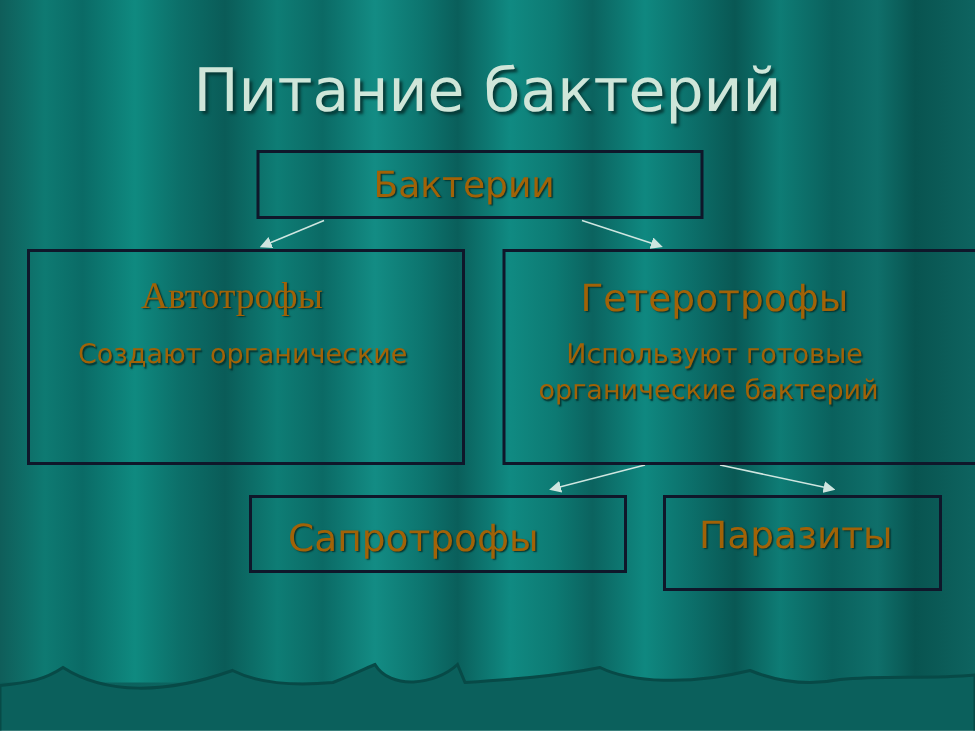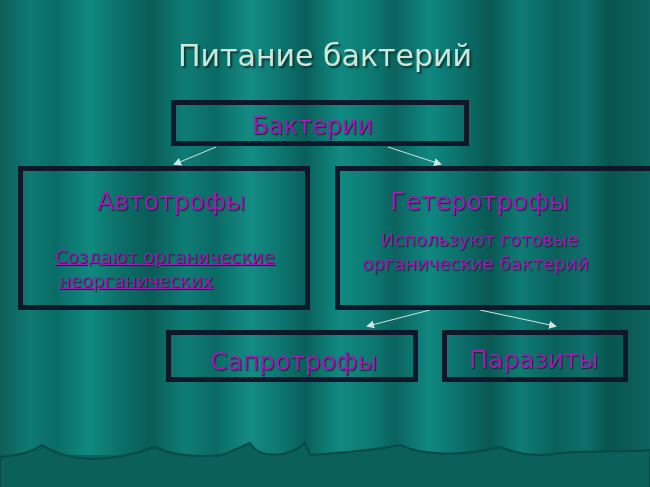--- a/index.html
+++ b/index.html
@@ -8,22 +8,22 @@
     background:linear-gradient(90deg,
       #0f5e5a 0px,#0e7a72 30px,#0a6b66 55px,#0f8a80 90px,#0c6f69 120px,
       #0a5c58 150px,#0e7d75 185px,#0b6a65 215px,#138c84 250px,#0d7670 280px,
       #0a5f5b 305px,#108a82 340px,#0d7a73 370px,#0b635f 395px,#0f8880 430px,
       #0c706b 460px,#095854 490px,#0e7c75 520px,#0a615d 555px,#0f6f6a 585px,
       #085450 610px,#0e6460 650px);}
   .bottom{position:absolute;left:0;right:0;top:455px;bottom:0;
     background:linear-gradient(90deg,#0b5c58,#0c6a65 30%,#0a5f5b 60%,#0b6662 80%,#0a5a56);}
   .bottom svg{position:absolute;left:0;top:-20px;}
   .title{position:absolute;left:0;width:650px;top:38px;text-align:center;
-    font-size:30px;color:#cfe6d9;text-shadow:2px 2px 2px #063a37;}
-  .box{position:absolute;border:5px solid #0f172a;box-sizing:border-box;color:#a21caf;
+    font-size:40px;color:#cfe6d9;text-shadow:2px 2px 2px #063a37;}
+  .box{position:absolute;border:2px solid #0f172a;box-sizing:border-box;color:#a16207;
     text-shadow:1px 1px 1px #053330;}
   .box .h{font-size:25px;}
   .box .p{font-size:18px;line-height:24px;}
   svg.arrows{position:absolute;left:0;top:0;}
 </style>
 </head>
 <body>
 
 <div class="bottom">
   <svg width="650" height="60">
@@ -43,34 +43,33 @@
   <line x1="388" y1="147" x2="440" y2="164" stroke="#cfe6e0" stroke-width="1" marker-end="url(#ah)"></line>
   <line x1="430" y1="310" x2="368" y2="326" stroke="#cfe6e0" stroke-width="1" marker-end="url(#ah)"></line>
   <line x1="480" y1="310" x2="555" y2="326" stroke="#cfe6e0" stroke-width="1" marker-end="url(#ah)"></line>
 </svg>
 
 <div class="box" style="left:171px;top:100px;width:298px;height:46px;">
   <div class="h" style="position:absolute;left:76px;top:7px;font-size:24px;">Бактерии</div>
 </div>
 
 <div class="box" style="left:18px;top:166px;width:292px;height:144px;">
-  <div class="h" style="position:absolute;left:74px;top:16px;">Автотрофы</div>
-  <div class="p" style="position:absolute;left:32px;top:74px;text-decoration:underline;">
+  <div class="h" style="position:absolute;left:74px;top:16px;font-family:Liberation Serif, serif;">Автотрофы</div>
+  <div class="p" style="position:absolute;left:32px;top:57px;">
     <div>Создают органические</div>
-    <div style="padding-left:4px">неорганических</div>
   </div>
 </div>
 
 <div class="box" style="left:335px;top:166px;width:354px;height:144px;">
   <div class="h" style="position:absolute;left:50px;top:16px;">Гетеротрофы</div>
   <div class="p" style="position:absolute;left:22px;top:57px;text-align:center;">
     <div style="padding-left:8px">Используют готовые</div>
     <div>органические бактерий</div>
   </div>
 </div>
 
 <div class="box" style="left:166px;top:330px;width:252px;height:52px;">
-  <div class="h" style="position:absolute;left:39px;top:12px;text-align:center;">Сапротрофы</div>
+  <div class="h" style="position:absolute;left:24px;top:12px;text-align:center;">Сапротрофы</div>
 </div>
 
-<div class="box" style="left:442px;top:330px;width:186px;height:52px;">
+<div class="box" style="left:442px;top:330px;width:186px;height:64px;">
   <div class="h" style="position:absolute;left:22px;top:10px;">Паразиты</div>
 </div>
 
 </body></html>

